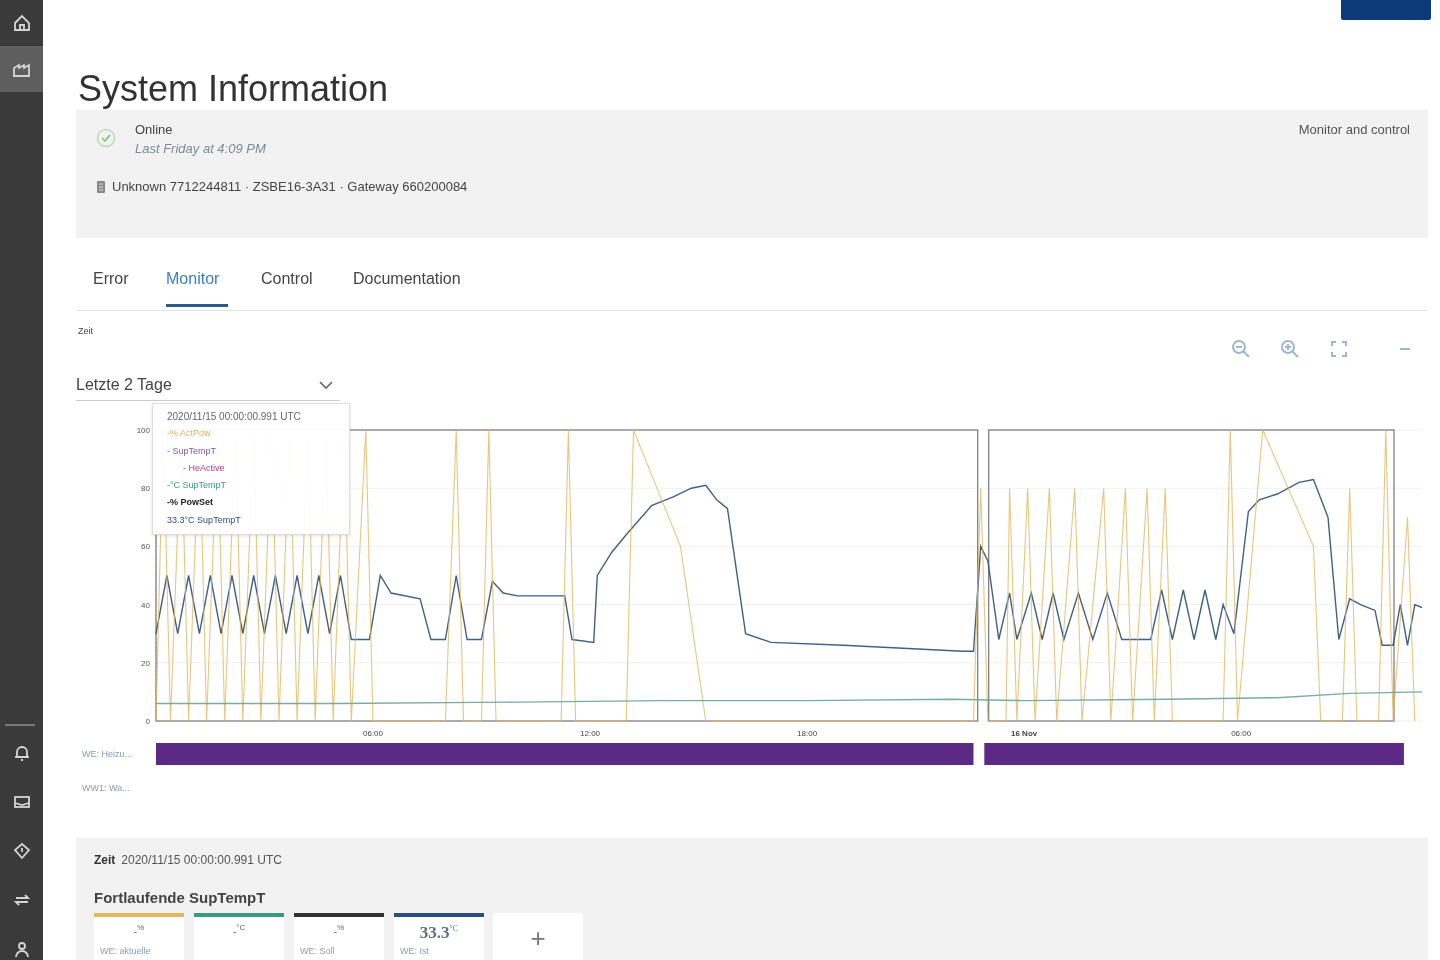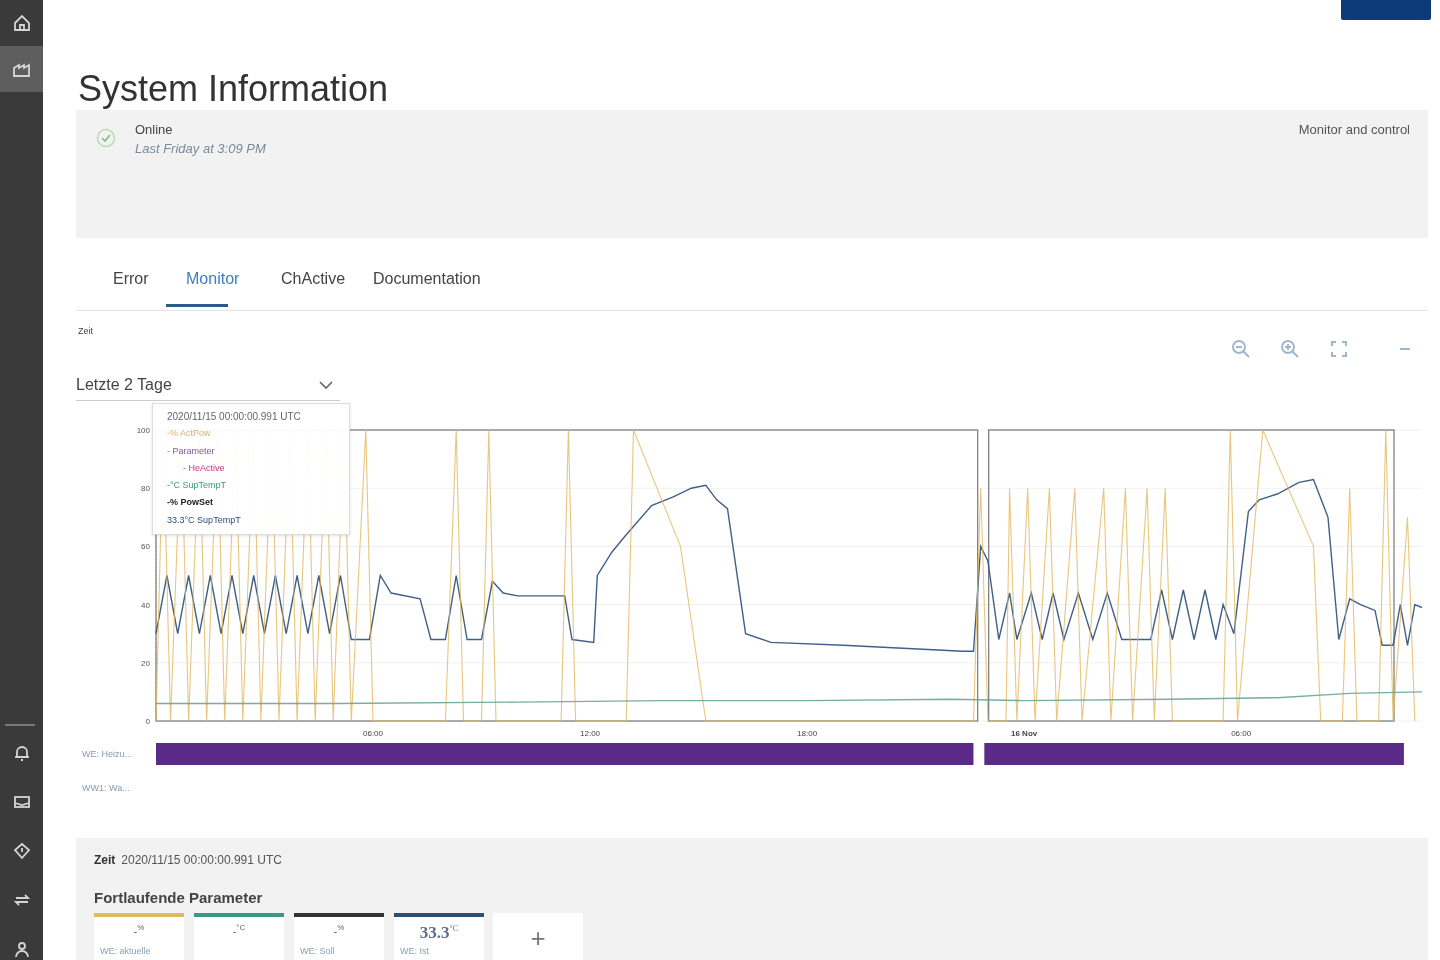--- a/index.html
+++ b/index.html
@@ -31,21 +31,21 @@
   .status-label { position: absolute; left: 59px; top: 12px; font-size: 13px; color: #444; }
   .status-time { position: absolute; left: 59px; top: 31px; font-size: 13px; color: #7a8a9a; font-style: italic; }
   .monitor-label { position: absolute; right: 18px; top: 12px; font-size: 13px; color: #555; }
   .device-line { position: absolute; left: 20px; top: 69px; font-size: 13px; color: #444; display: flex; align-items: center; gap: 6px; }
   .device-line svg { width: 10px; height: 14px; }
   .owner-line { position: absolute; left: 18px; top: 93px; font-size: 13px; color: #444; }
   .owner-line b { color: #333; }
   .owner-line .email { color: #6fa8dc; }
 
   .tabs { position: absolute; left: 76px; top: 262px; width: 1352px; height: 48px; border-bottom: 1px solid #e4e4e4; }
-  .tab { position: absolute; top: 8px; font-size: 16px; color: #444; cursor: pointer; margin-left: 20px; }
+  .tab { position: absolute; top: 8px; font-size: 16px; color: #444; cursor: pointer; }
   .tab.active { color: #3c7fc0; }
   .tab-underline { position: absolute; left: 90px; top: 42px; width: 62px; height: 3px; background: #2c5a8a; }
 
   .select-label { position: absolute; left: 78px; top: 326px; font-size: 9px; color: #444; }
   .select { position: absolute; left: 76px; top: 342px; width: 264px; height: 30px; border-bottom: 1px solid #ccc; cursor: pointer; margin-top: 28px; }
   .select-value { position: absolute; left: 0; top: 6px; font-size: 16px; color: #444; }
   .select svg { position: absolute; right: 6px; top: 9px; width: 16px; height: 12px; }
 
   .chart-tools { position: absolute; top: 336px; left: 1226px; width: 200px; height: 28px; }
   .chart-tools .tool { position: absolute; top: 0; width: 26px; height: 26px; display: flex; align-items: center; justify-content: center; cursor: pointer; }
@@ -125,28 +125,35 @@
 <div class="top-btn"></div>
 
 <h1 class="page-title">System Information</h1>
 
 <div class="info-card">
   <svg class="status-icon" viewBox="0 0 20 20">
     <circle cx="10" cy="10" r="8.5" fill="none" stroke="#b8dcb4" stroke-width="1.5"></circle>
     <path d="M6 10 L9 13 L14 7" fill="none" stroke="#7cc47a" stroke-width="1.6"></path>
   </svg>
   <div class="status-label">Online</div>
-  <div class="status-time">Last Friday at 3:09 PM</div>
+  <div class="status-time">Last Friday at 4:09 PM</div>
   <div class="monitor-label">Monitor and control</div>
+  <div class="device-line">
+    <svg viewBox="0 0 10 14">
+        <rect x="1" y="1" width="8" height="12" rx="1" fill="#888"></rect>
+        <path d="M3 4 H7 M3 7 H7 M3 10 H7" stroke="#ddd" stroke-width="1"></path>
+      </svg>
+    <span>Unknown 7712244811 · ZSBE16-3A31 · Gateway 660200084</span>
+  </div>
 </div>
 
 <div class="tabs">
   <span class="tab" style="left:17px">Error</span>
   <span class="tab active" style="left:90px">Monitor</span>
-  <span class="tab" style="left:185px">ChActive</span>
+  <span class="tab" style="left:185px">Control</span>
   <span class="tab" style="left:277px">Documentation</span>
   <div class="tab-underline"></div>
 </div>
 
 <div class="select-label">Zeit</div>
 <div class="select">
   <span class="select-value">Letzte 2 Tage</span>
   <svg viewBox="0 0 16 12">
       <path d="M2 3 L8 9 L14 3" fill="none" stroke="#666" stroke-width="1.6"></path>
     </svg>
@@ -208,31 +215,31 @@
       <rect x="80" y="348" width="817.4742857142858" height="22" fill="#5b2a86"></rect>
       <rect x="908.3257142857142" y="348" width="419.58857142857164" height="22" fill="#5b2a86"></rect>
       <text x="6" y="396" font-size="9" fill="#8a9ab0" font-family="Liberation Sans, sans-serif">WW1: Wa...</text>
     </svg>
 </div>
 
 <div class="tooltip">
   <div class="ts">2020/11/15 00:00:00.991 UTC</div>
   <div id="tooltip-entries">
       <div style="color: rgb(217, 180, 90);">-% ActPow</div>
-      <div style="color: rgb(123, 90, 176);">- Parameter</div>
+      <div style="color: rgb(123, 90, 176);">- SupTempT</div>
       <div style="color: rgb(192, 57, 143); margin-left: 16px;">- HeActive</div>
       <div style="color: rgb(58, 154, 128);">-°C SupTempT</div>
       <div style="color: rgb(34, 34, 34); font-weight: bold;">-% PowSet</div>
       <div style="color: rgb(43, 79, 120);">33.3°C SupTempT</div>
     </div>
 </div>
 
 <div class="lower-card">
   <div class="zeit"><b>Zeit</b><span>2020/11/15 00:00:00.991 UTC</span></div>
-  <div class="params-title">Fortlaufende Parameter</div>
+  <div class="params-title">Fortlaufende SupTempT</div>
   <div id="param-cards">
       <div class="param-card" style="left: 18px;">
         <div class="bar" style="background: rgb(227, 184, 94);"></div>
         <div class="val">-<sup>%</sup></div>
         <div class="lbl">WE: aktuelle</div>
       </div>
       <div class="param-card" style="left: 118px;">
         <div class="bar" style="background: rgb(58, 154, 128);"></div>
         <div class="val">-<sup>°C</sup></div>
         <div class="lbl"></div>

